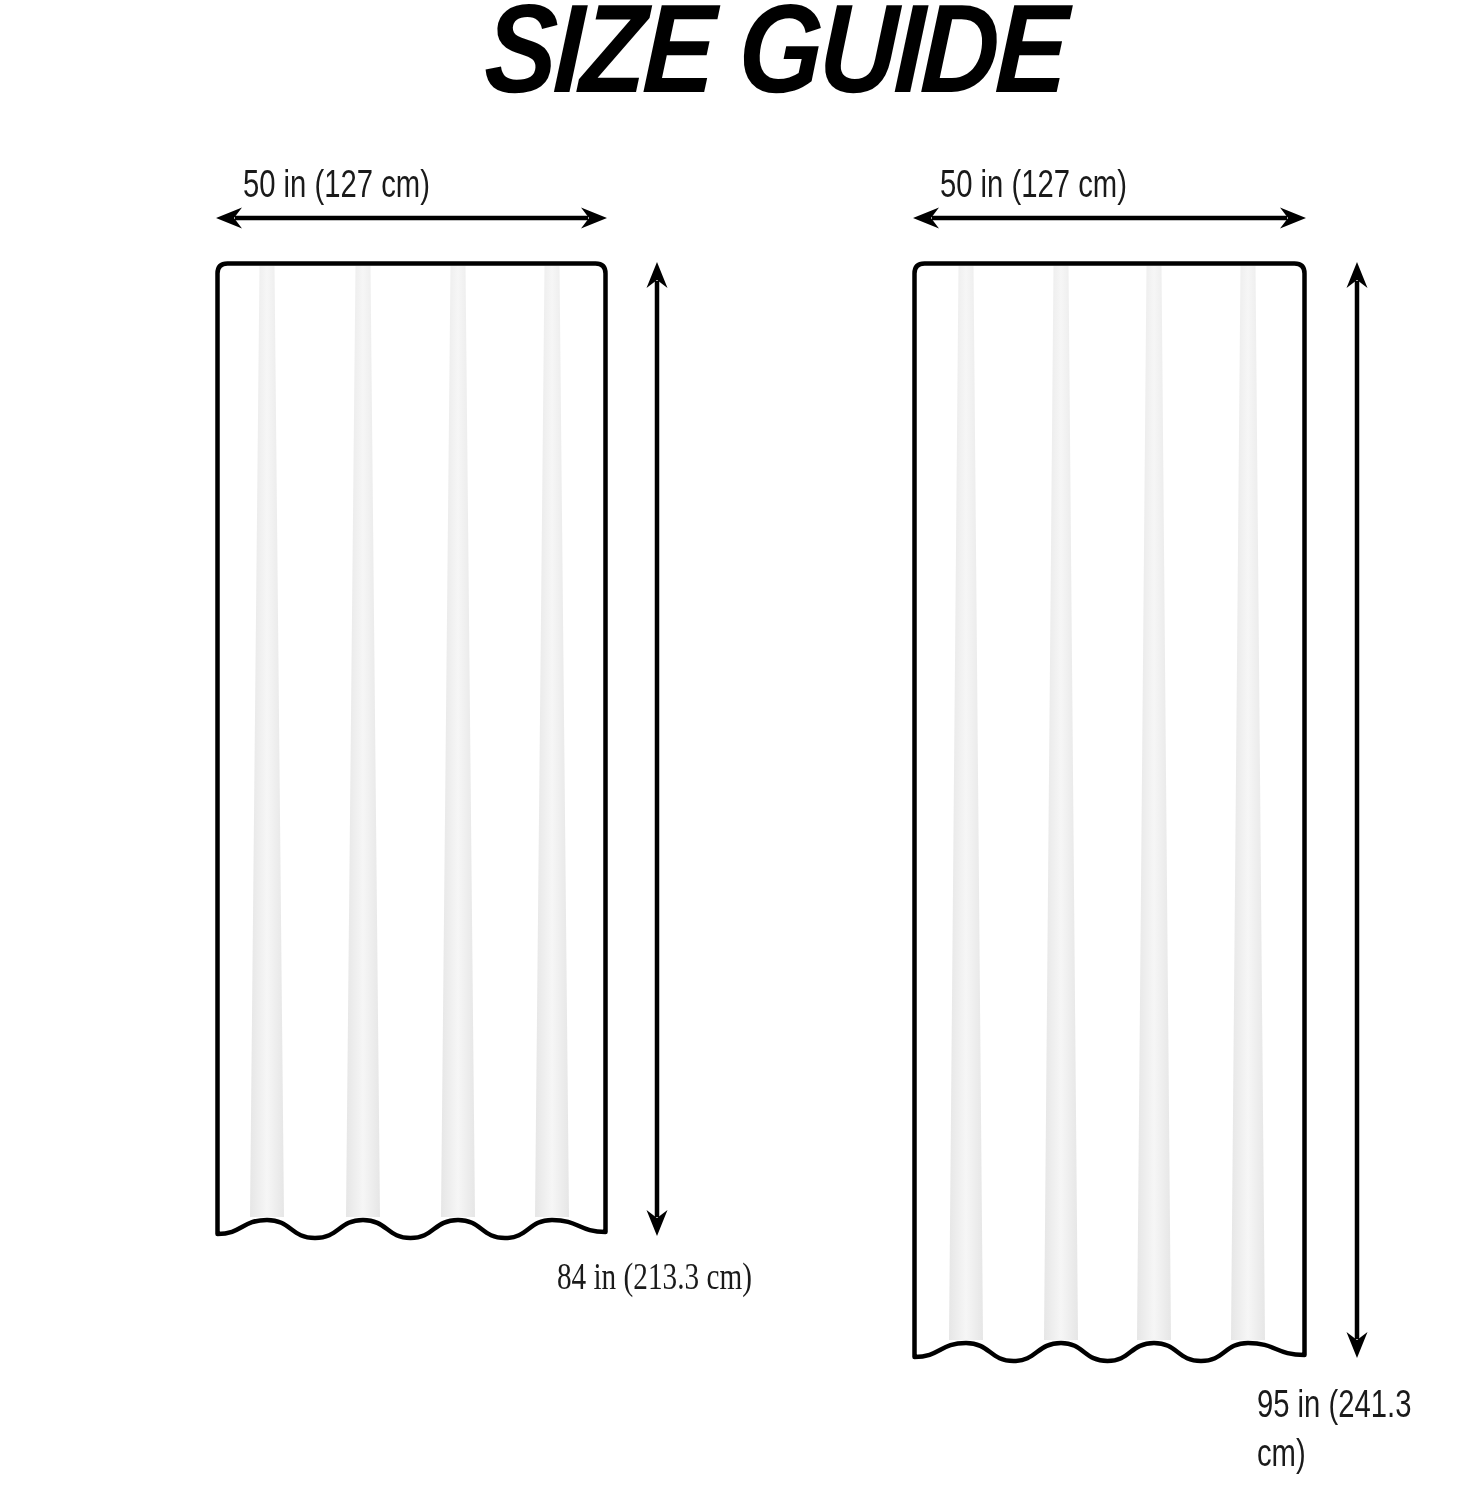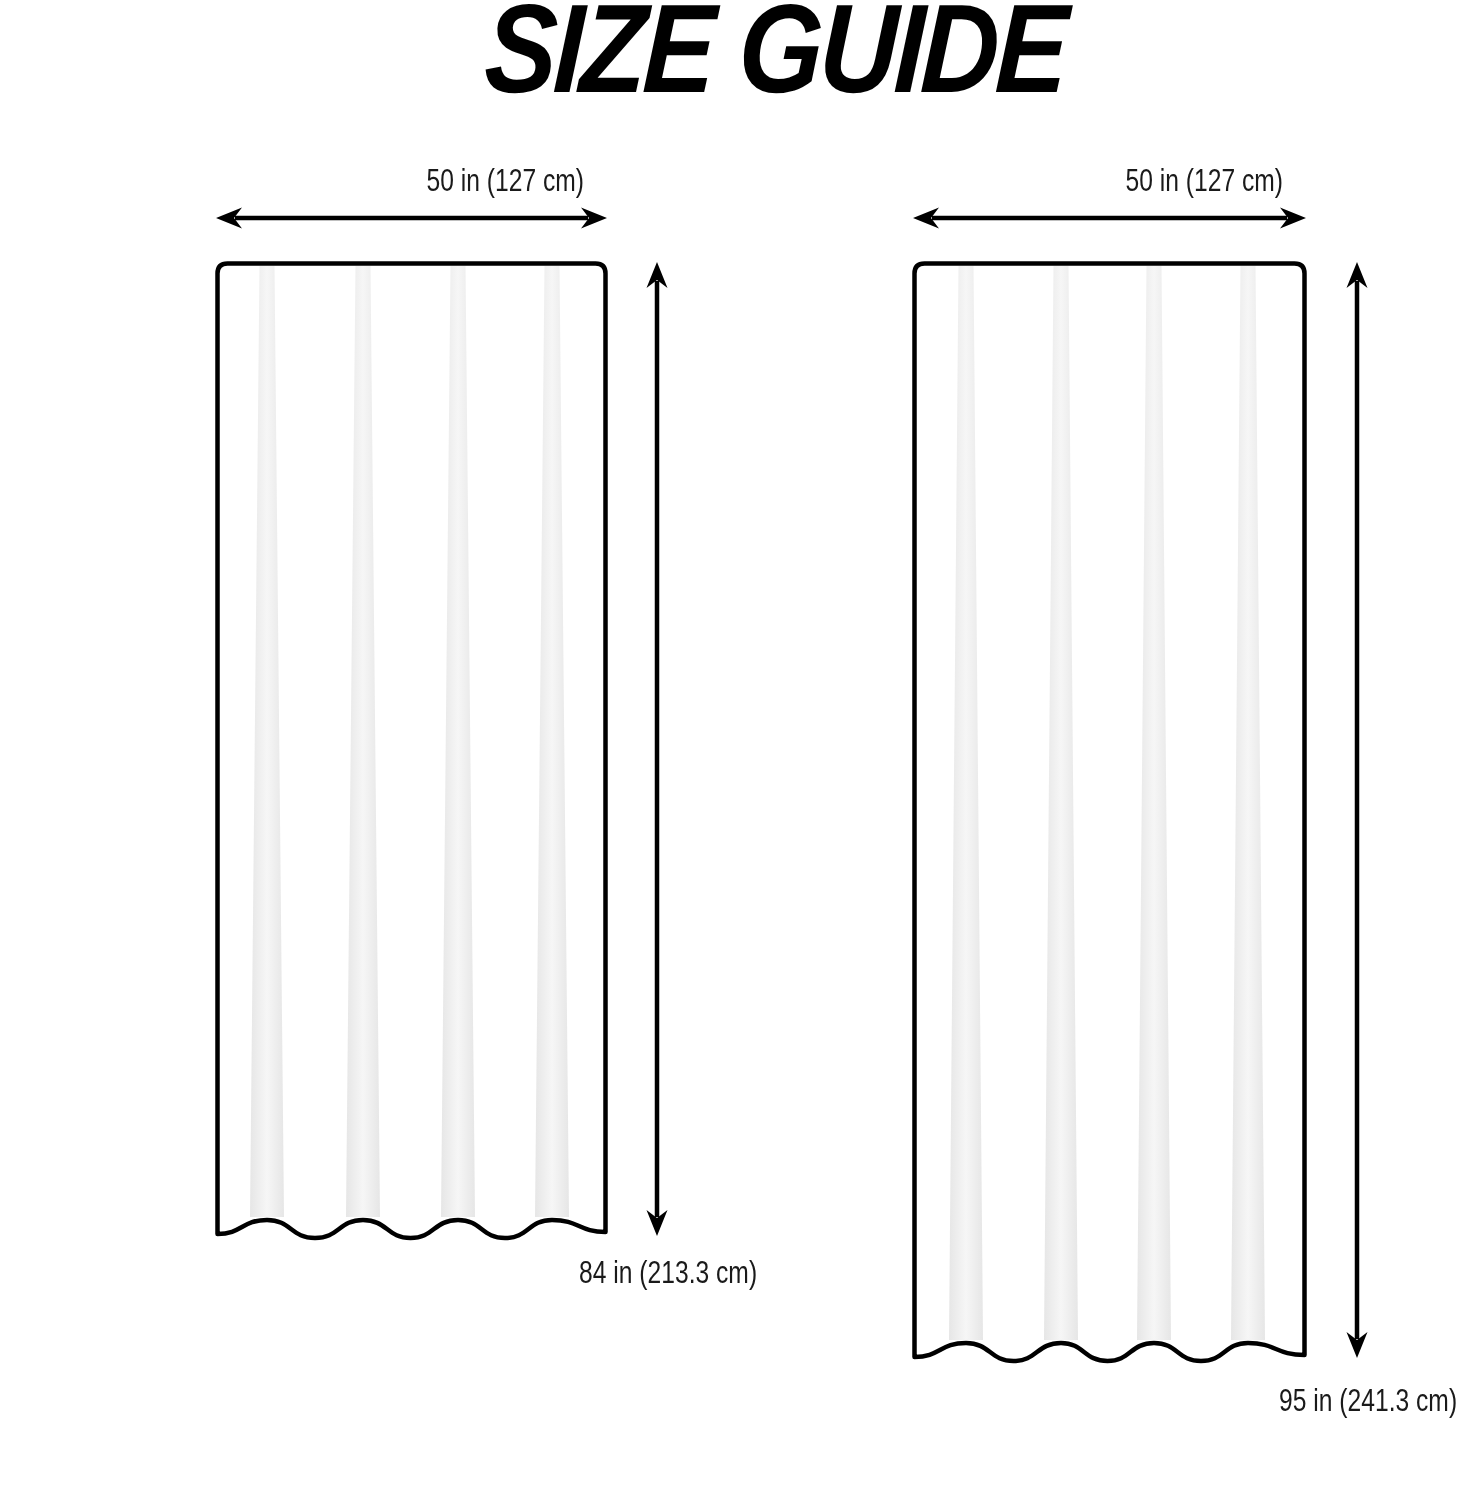--- a/index.html
+++ b/index.html
@@ -23,23 +23,23 @@
     font-style: italic;
     letter-spacing: -4px;
     color: #000;
     transform: translateX(42px) scaleX(0.86) skewX(-3deg);
     transform-origin: center;
   }
 
   
   .dim-label {
     position: absolute;
-    font-size: 32px;
+    font-size: 38px;
     color: #1a1a1a;
-    text-align: right;
+    text-align: left;
     line-height: 1.3;
   }
   .dim-label .squeeze {
     display: inline-block;
     transform: scaleX(0.77);
     transform-origin: center;
     white-space: nowrap;
   }
   .dim-label.wrap .squeeze { white-space: normal; display: block; transform-origin: center top; }
 
@@ -102,21 +102,21 @@
              C 27,959 27,973 2.5,973
              L 2.5,12.5 Q 2.5,2.5 12.5,2.5 Z" fill="none" stroke="#000" stroke-width="4.5" stroke-linejoin="round" stroke-linecap="round"></path>
   </svg>
 
   <svg class="abs" style="left:645px; top:261px;" width="24" height="976" viewBox="0 0 24 976">
     <line x1="12" y1="20" x2="12" y2="956" stroke="#000" stroke-width="4.5"></line>
     <path d="M12,1 L1.5,27 L12,19 L22.5,27 Z" fill="#000"></path>
     <path d="M12,975 L1.5,949 L12,957 L22.5,949 Z" fill="#000"></path>
   </svg>
 
-  <div class="dim-label wrap" style="left:527px; top:1252px; width:260px;">
+  <div class="dim-label wrap" style="left:527px; top:1252px; width:260px;font-family:Liberation Serif, serif;">
     <span class="squeeze">84 in (213.3 cm)</span>
   </div>
 
   <div class="dim-label" style="left:912px; top:160px; width:395px;">
     <span class="squeeze">50 in (127 cm)</span>
   </div>
 
   <svg class="abs" style="left:912px; top:206px;" width="395" height="24" viewBox="0 0 395 24">
     <line x1="20" y1="12" x2="375" y2="12" stroke="#000" stroke-width="4.5"></line>
     <path d="M1,12 L27,1.5 L19,12 L27,22.5 Z" fill="#000"></path>

